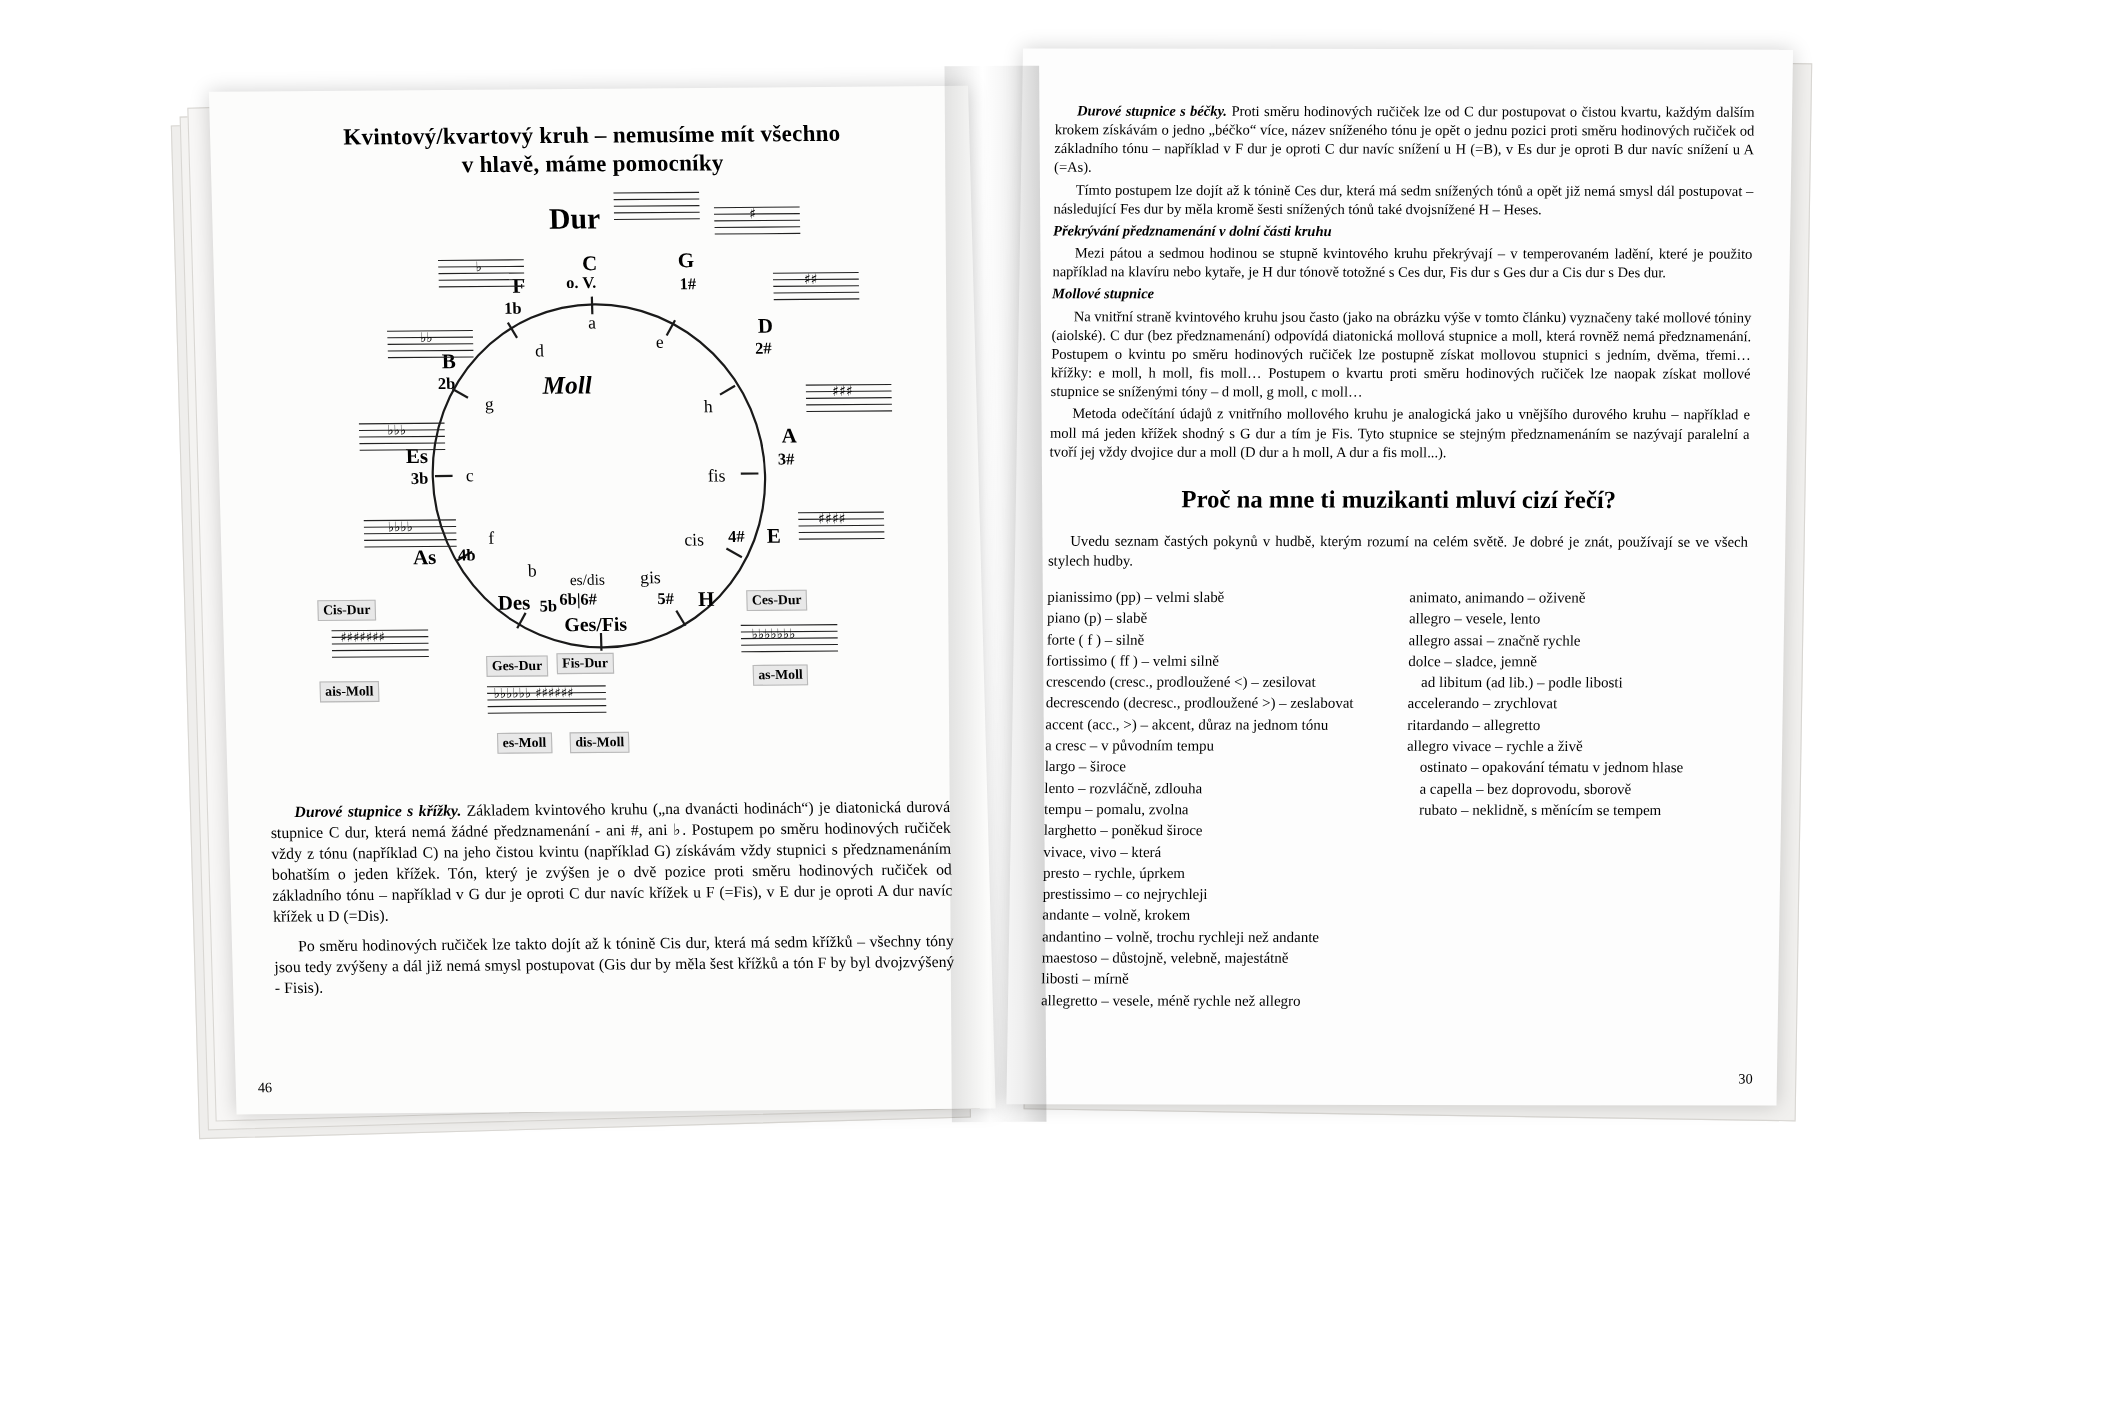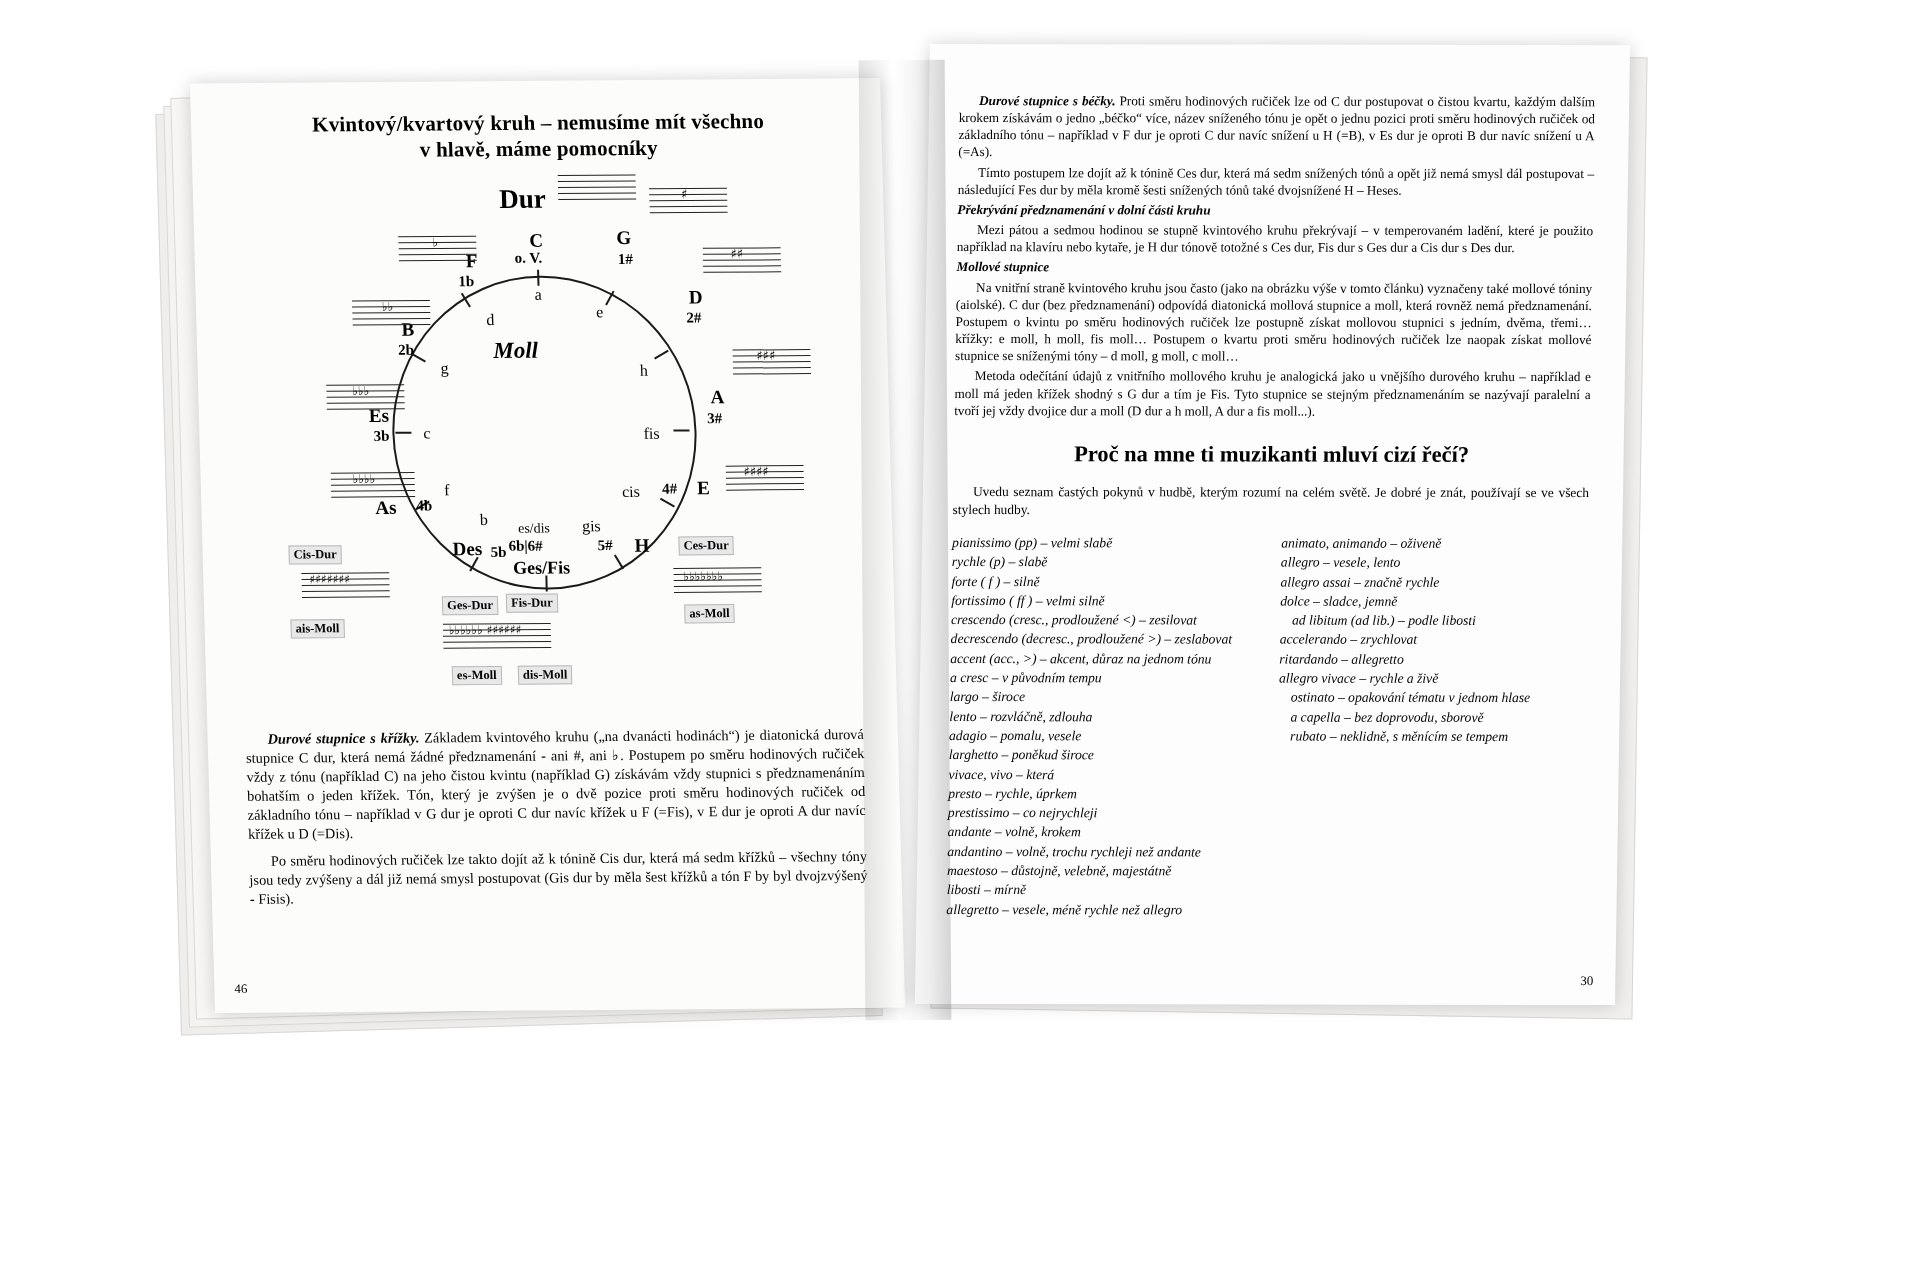--- a/index.html
+++ b/index.html
@@ -159,21 +159,21 @@
     text-indent: 20px;
   }
 
   .terms {
     display: flex;
     gap: 22px;
     font-size: 13.6px;
     line-height: 1.42;
   }
   .terms ul { list-style: none; margin: 0; padding: 0; }
-  .terms li { white-space: nowrap; font-style: italic; }
+  .terms li { white-space: nowrap; }
   .terms .col { flex: 1 1 50%; }
   .terms .indent { padding-left: 12px; }
 
   
   #ring {
     position: absolute;
     left: 155px;
     top: 110px;
     width: 300px;
     height: 310px;
@@ -447,30 +447,30 @@
       </div>
 
       <div class="h2-right">Proč na mne ti muzikanti mluví cizí řečí?</div>
 
       <div class="intro-right">Uvedu seznam častých pokynů v hudbě, kterým rozumí na celém světě. Je dobré je znát, používají se ve všech stylech hudby.</div>
 
       <div class="terms">
         <div class="col">
           <ul>
             <li>pianissimo (pp) – velmi slabě</li>
-            <li>rychle (p) – slabě</li>
+            <li>piano (p) – slabě</li>
             <li>forte ( f ) – silně</li>
             <li>fortissimo ( ff ) – velmi silně</li>
             <li>crescendo (cresc., prodloužené &lt;) – zesilovat</li>
             <li>decrescendo (decresc., prodloužené &gt;) – zeslabovat</li>
             <li>accent (acc., &gt;) – akcent, důraz na jednom tónu</li>
             <li>a cresc – v původním tempu</li>
             <li>largo – široce</li>
             <li>lento – rozvláčně, zdlouha</li>
-            <li>adagio – pomalu, vesele</li>
+            <li>tempu – pomalu, zvolna</li>
             <li>larghetto – poněkud široce</li>
             <li>vivace, vivo – která</li>
             <li>presto – rychle, úprkem</li>
             <li>prestissimo – co nejrychleji</li>
             <li>andante – volně, krokem</li>
             <li>andantino – volně, trochu rychleji než andante</li>
             <li>maestoso – důstojně, velebně, majestátně</li>
             <li>libosti – mírně</li>
             <li>allegretto – vesele, méně rychle než allegro</li>
           </ul>

